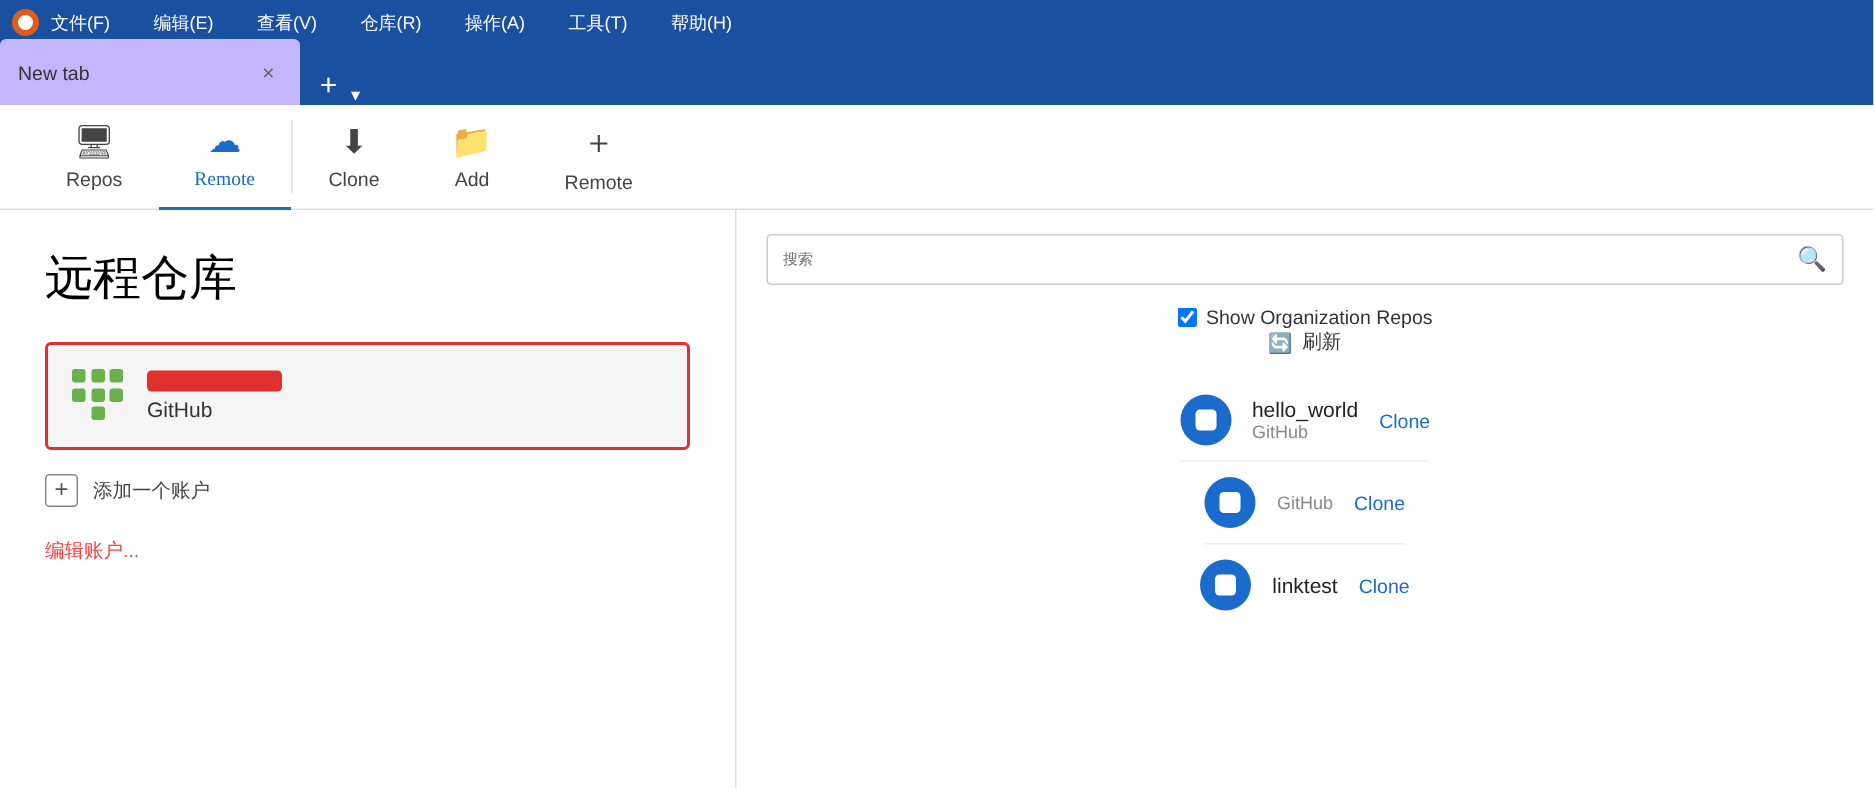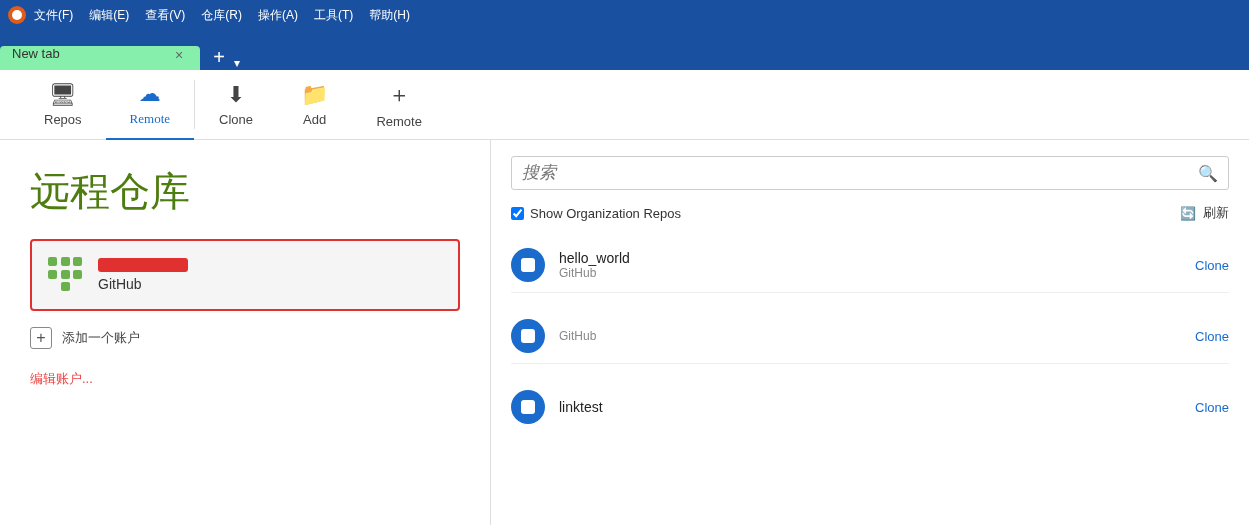--- a/index.html
+++ b/index.html
@@ -16,36 +16,37 @@
     }
     .title-bar-logo {
       width: 18px; height: 18px;
       background: #e05c1a;
       border-radius: 50%;
       display: flex; align-items: center; justify-content: center;
       flex-shrink: 0;
     }
     .title-bar-logo svg { width: 12px; height: 12px; fill: white; }
     .title-bar-menu {
-      display: flex; gap: 16px; color: white; font-size: 12px;
+      display: flex; gap: 29px; color: white; font-size: 12px;
     }
     .title-bar-menu span { cursor: pointer; }
 
     
     .tab-bar {
       background: #1a50a0;
       height: 40px;
       display: flex;
       align-items: flex-end;
       padding: 0 0;
     }
     .tab {
-      background: #86efac;
-      height: 24px;
-      display: flex;
+      background: #c4b5fd;
+      height: 44px;
+      display: flex;
+      align-items: center;
       padding: 0 12px;
       font-size: 13px;
       color: #333;
       gap: 8px;
       min-width: 200px;
       border-top-left-radius: 4px;
       border-top-right-radius: 4px;
     }
     .tab-close {
       margin-left: auto;
@@ -111,22 +112,22 @@
       
     }
 
     
     .left-panel {
       width: 490px;
       padding: 24px 30px;
       flex-shrink: 0;
     }
     .page-title {
-      font-size: 40px;
-      color: #4d7c0f;
+      font-size: 32px;
+      color: #000000;
       margin-bottom: 20px;
       font-weight: 400;
     }
 
     
     .account-card {
       border: 2px solid #e03030;
       border-radius: 4px;
       padding: 16px 16px;
       display: flex;
@@ -200,44 +201,44 @@
       border: 1px solid #ccc;
       border-radius: 3px;
       padding: 6px 10px;
       margin-bottom: 14px;
       background: white;
     }
     .search-input {
       border: none;
       outline: none;
       flex: 1;
-      font-size: 17px;
+      font-size: 10px;
       color: #333;
       background: transparent;
-      font-style: italic;
     }
     .search-icon { color: #999; font-size: 16px; }
 
     
     .checkbox-row {
       display: flex;
       align-items: center;
       justify-content: space-between;
       margin-bottom: 16px;
       font-size: 13px;
       color: #333;
+      flex-direction: column;
     }
     .checkbox-left { display: flex; align-items: center; gap: 6px; }
     .refresh-btn {
       display: flex; align-items: center; gap: 6px;
       color: #333; font-size: 13px; cursor: pointer;
     }
 
     
-    .repo-list { display: flex; flex-direction: column; gap: 16px; }
+    .repo-list { display: flex; flex-direction: column; gap: 0; align-items: center; }
     .repo-item {
       display: flex;
       align-items: center;
       padding: 10px 0;
       border-bottom: 1px solid #eee;
       gap: 14px;
     }
     .repo-avatar {
       width: 34px; height: 34px;
       background: #1a6bcc;

